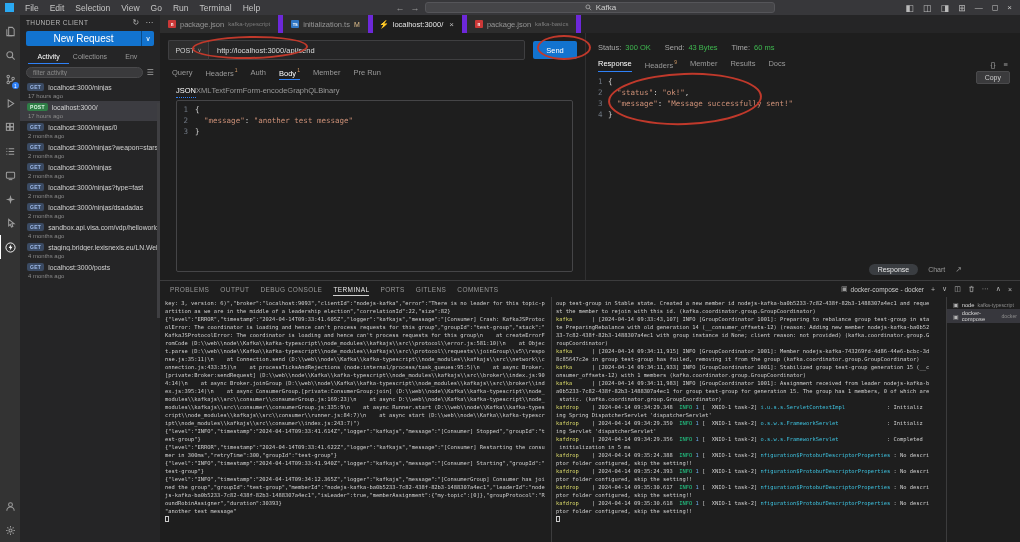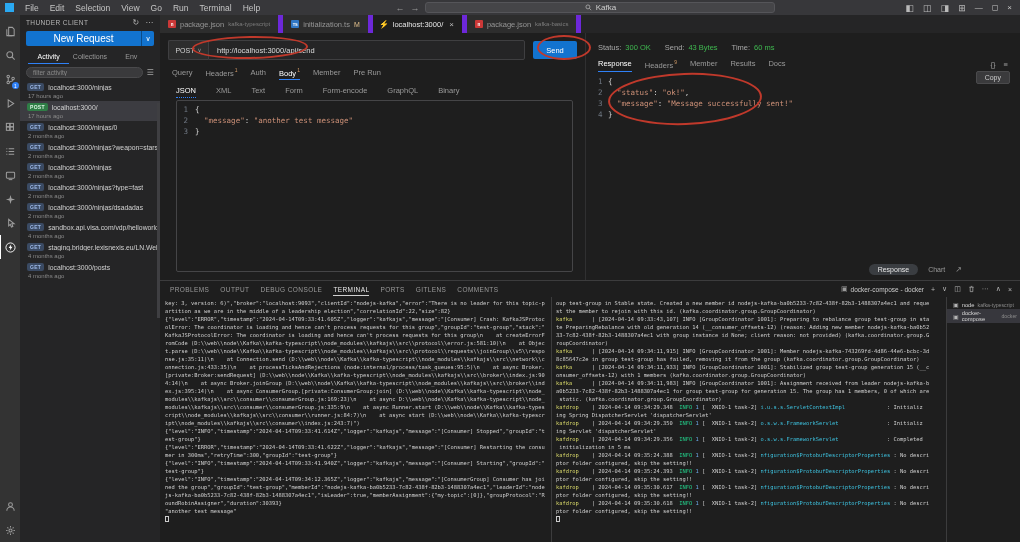--- a/index.html
+++ b/index.html
@@ -83,21 +83,21 @@
   .request { width:426px; flex:0 0 auto; display:flex; flex-direction:column; border-right:1px solid #303031; }
   .urlrow { display:flex; align-items:center; margin:7px 8px 4px 8px; height:20px; gap:0; }
   .methodsel { width:40px; height:20px; background:#2d2d2d; border:1px solid #3f3f41; border-right:none; border-radius:2px 0 0 2px; display:flex; align-items:center; justify-content:center; gap:3px; font-size:7px; color:#d4d4d4; }
   .methodsel .chev { font-size:5.5px; color:#9a9a9a; }
   .urlinput { flex:1; height:20px; background:#252526; border:1px solid #3f3f41; border-radius:0 2px 2px 0; color:#dddddd; font-size:7.5px; padding:0 8px; font-family:"Liberation Sans",sans-serif; }
   .sendbtn { width:44px; height:18px; margin-left:8px; background:var(--accent); color:#fff; border:none; border-radius:2px; font-size:7.5px; font-family:"Liberation Sans",sans-serif; }
   .reqtabs, .resptabs { display:flex; align-items:center; gap:13px; padding:0 12px; height:16px; flex:0 0 auto; }
   .ltab { font-size:7.5px; color:#9a9a9a; padding:3px 0 2px 0; position:relative; }
   .ltab.active { color:#ffffff; border-bottom:1.5px solid #2f81f7; }
   .ltab sup { font-size:5px; color:#d19a66; margin-left:1px; }
-  .bodytabs { display:flex; align-items:center; gap:20px; padding:0 16px; height:16px; margin-top:2px; }
+  .bodytabs { display:flex; align-items:center; gap:0; padding:0 16px; height:16px; margin-top:2px; }
   .btab { font-size:7.5px; color:#9a9a9a; padding:3px 0 2px 0; }
   .btab.active { color:#ffffff; border-bottom:1px dotted #2f81f7; }
   .contentrow { display:flex; align-items:center; padding:2px 16px 1px 16px; }
   .contentrow .lbl { font-size:7.5px; color:#c8c8c8; flex:1; }
   .contentrow .fmt { font-size:7px; color:#9a9a9a; }
   .codebox { flex:1; margin:2px 12px 8px 16px; border:1px solid #454547; border-radius:2px; padding:3px 0; overflow:hidden; position:relative; }
   .codeline { display:flex; font-family:"DejaVu Sans Mono",monospace; font-size:7.5px; line-height:11px; white-space:pre; }
   .codeline .gut { width:18px; text-align:right; padding-right:7px; color:#6e7681; flex:0 0 auto; }
 
   .seg-p { color:#d4d4d4; }

